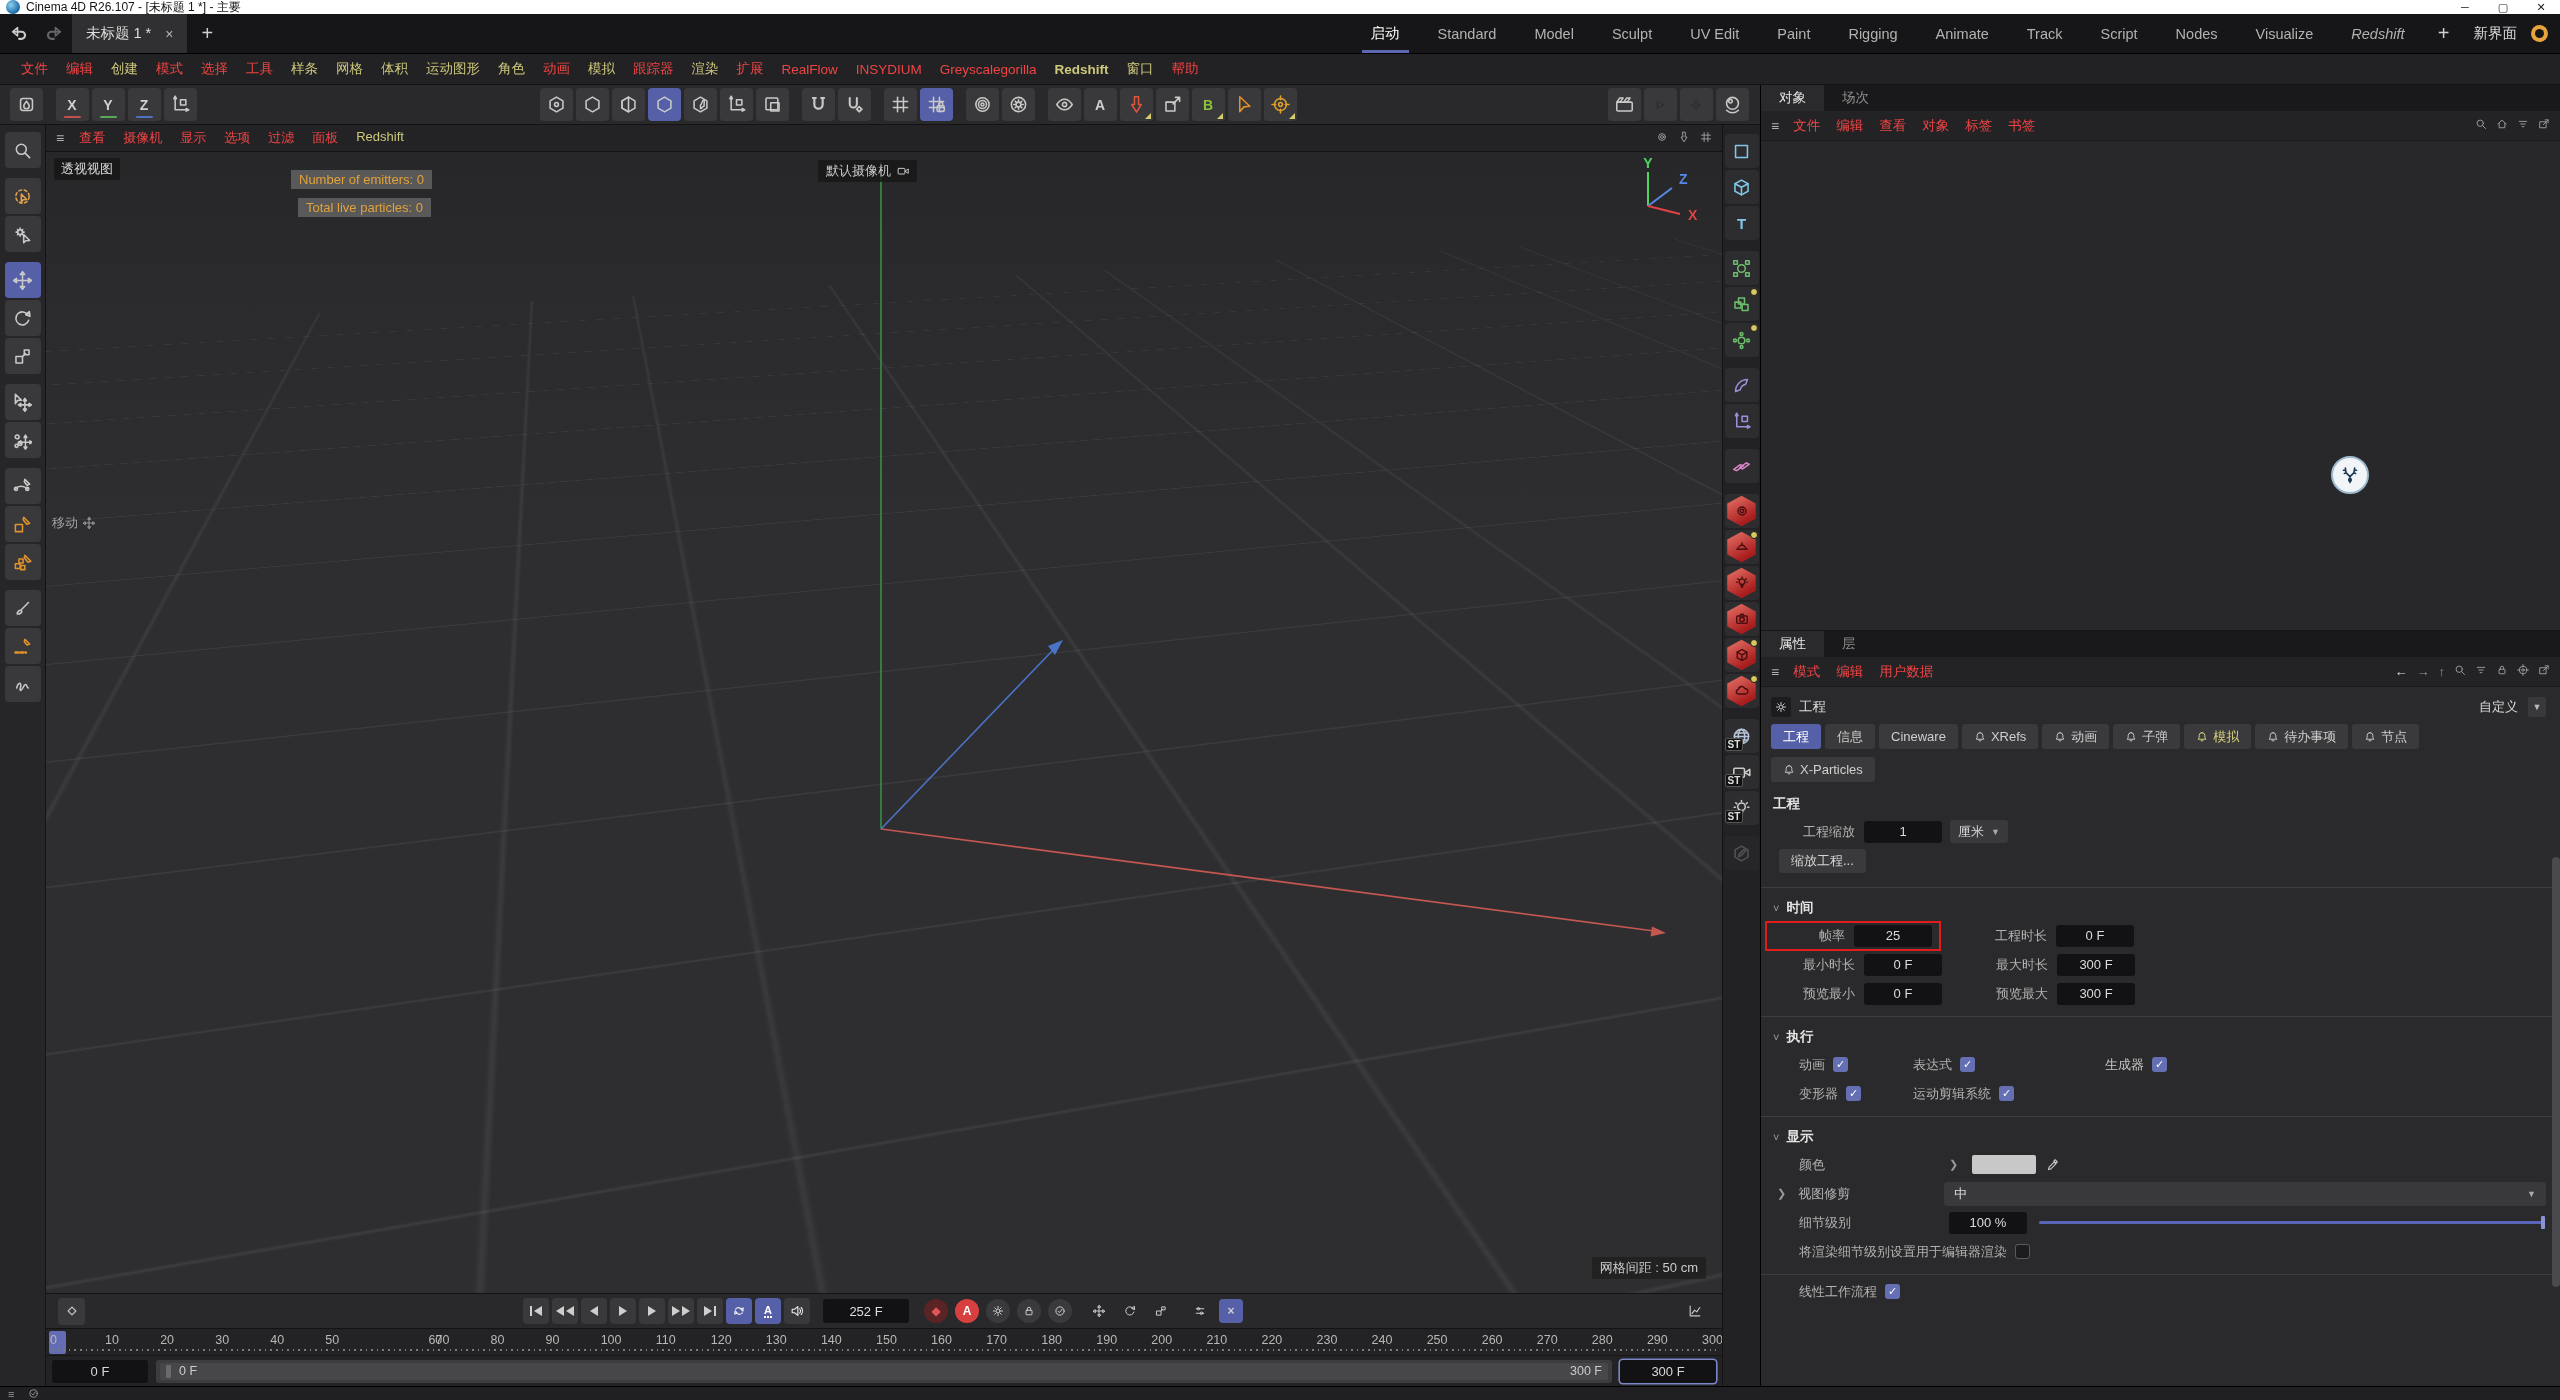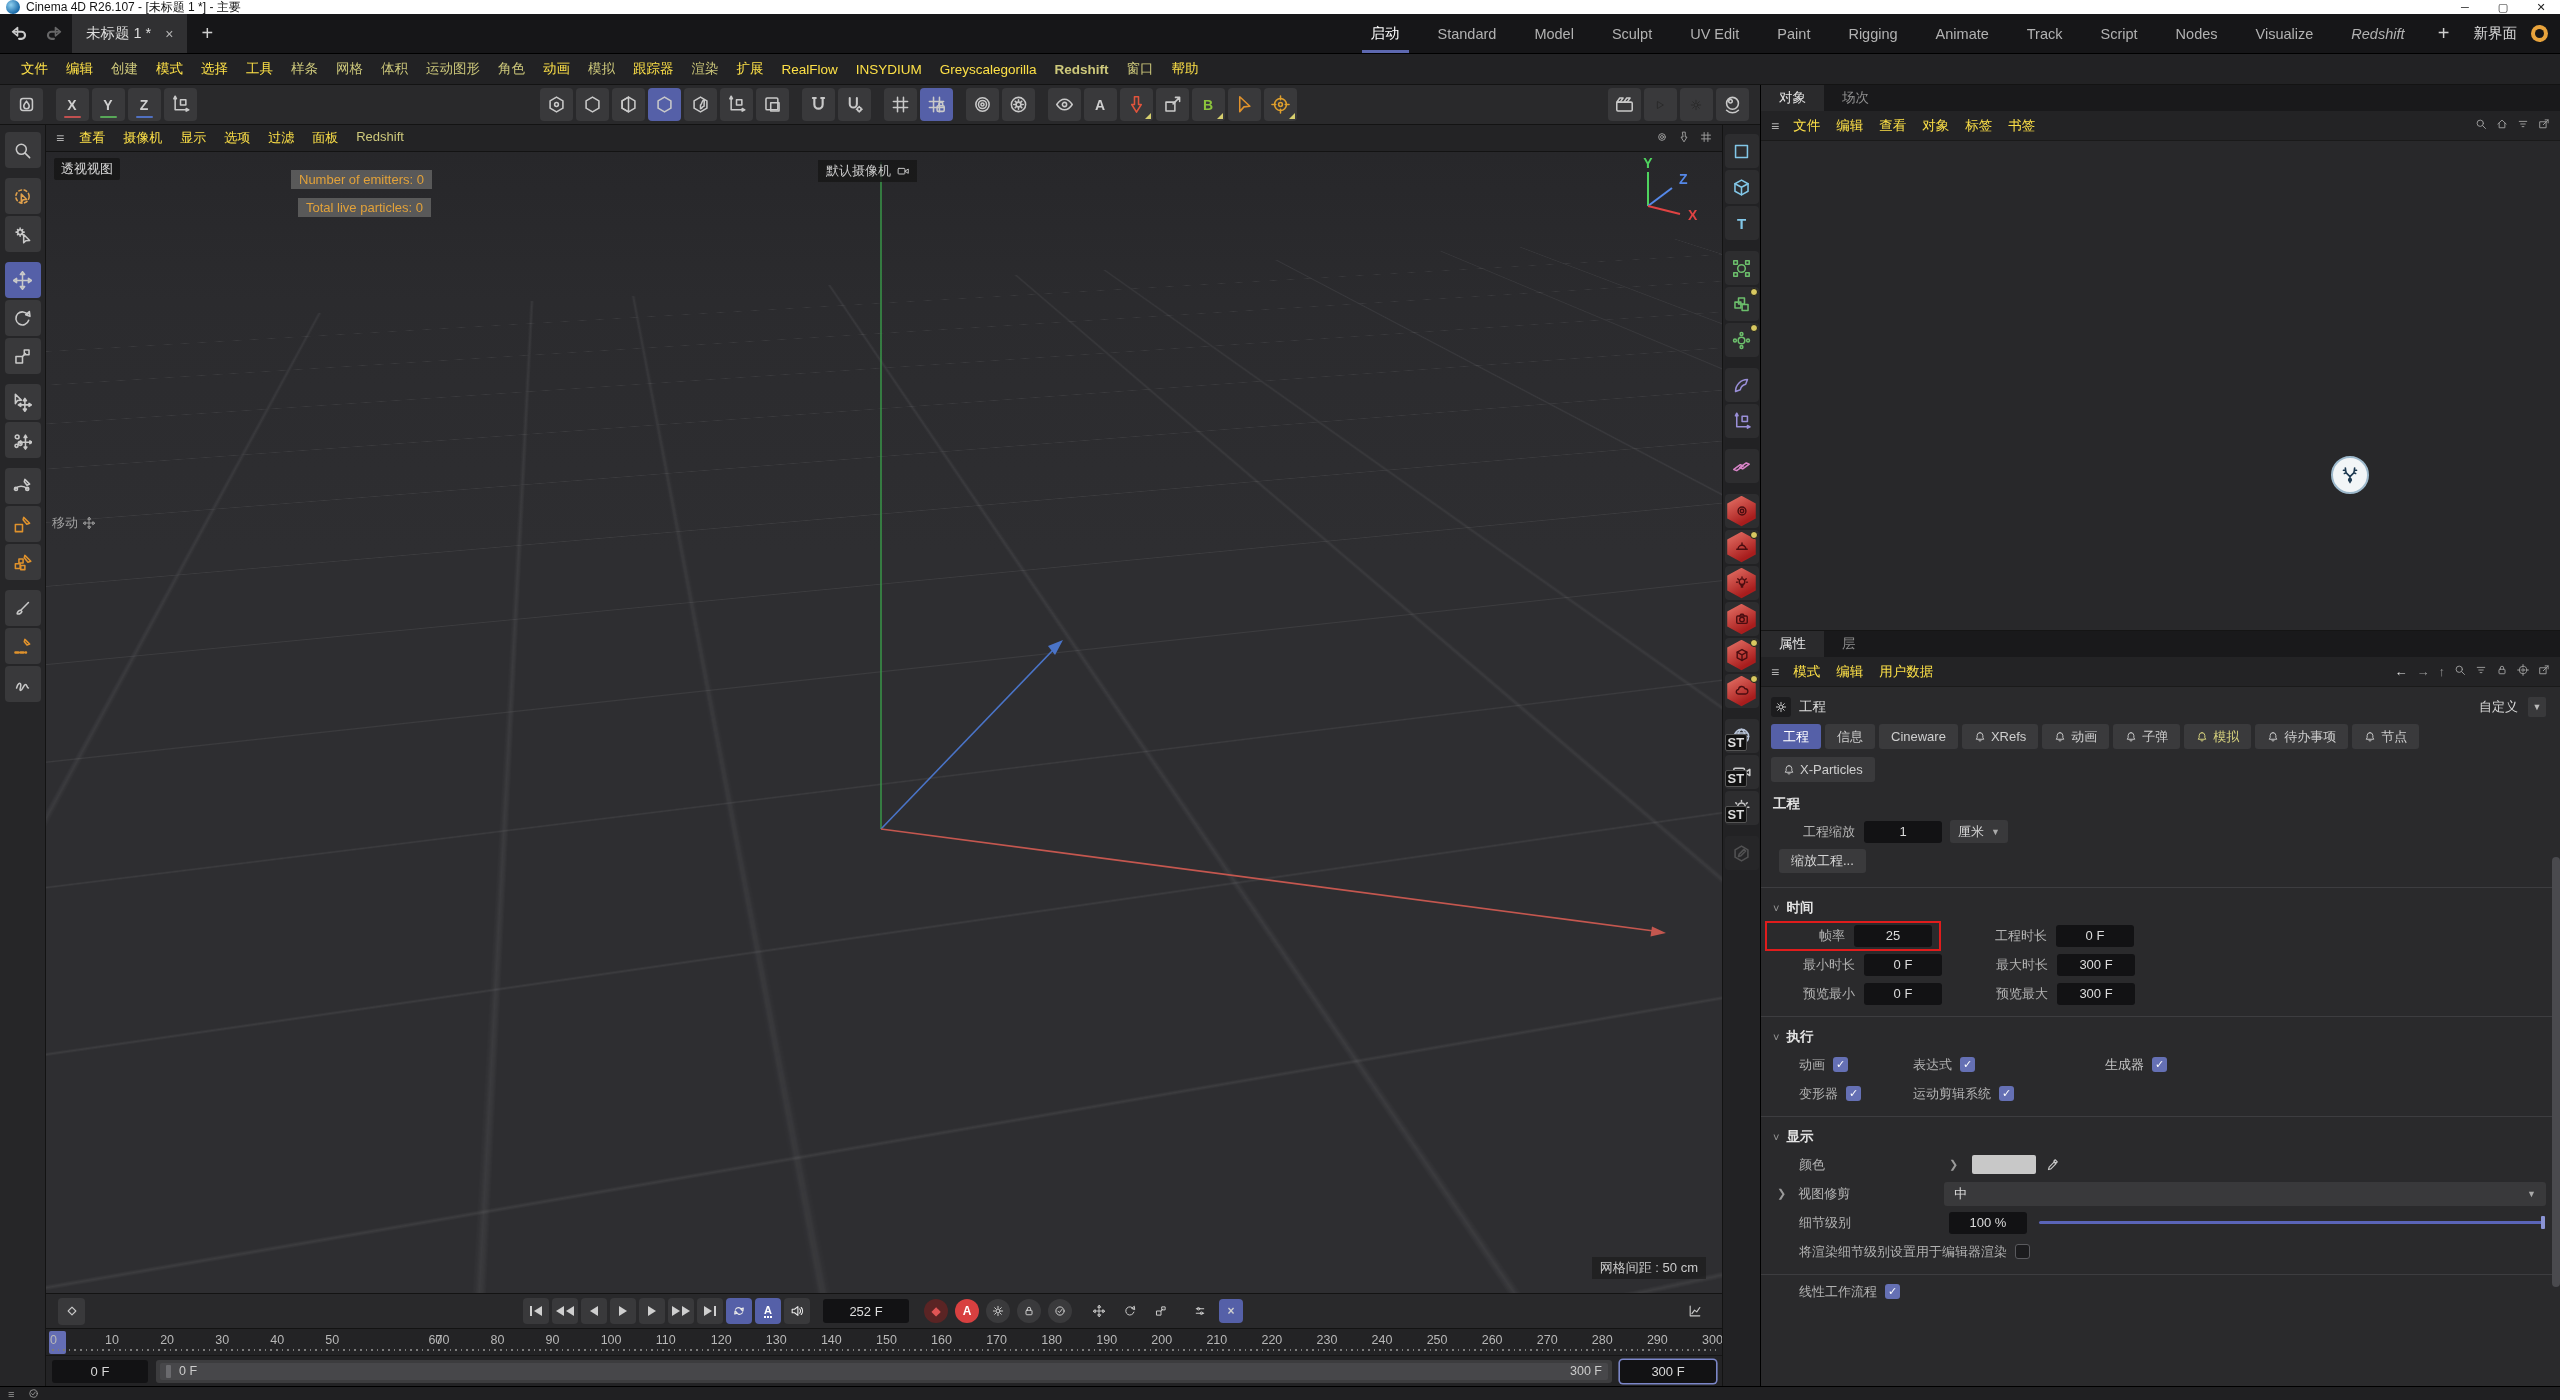--- a/index.html
+++ b/index.html
@@ -25,21 +25,21 @@
   .lt{padding:0 19px;display:flex;align-items:center;color:#b2b2b2;font-size:14.5px;position:relative;white-space:nowrap}
   .lt.active{color:#fff}
   .lt.active::after{content:"";position:absolute;left:10px;right:10px;bottom:0;height:3px;background:#5d68b0}
   .lt.it{font-style:italic}
   .newui{display:flex;align-items:center;color:#d8d8d8;font-size:14.5px;padding:0 10px;white-space:nowrap}
   .acct{width:17px;height:17px;border-radius:50%;background:#e8a33c;align-self:center;margin:0 12px 0 4px;position:relative}
   .acct::after{content:"";position:absolute;inset:4px;border-radius:50%;background:#161618}
 
   
   .menubar{height:31px;background:#222224;display:flex;align-items:center;padding-left:12px;flex:0 0 auto;border-bottom:1px solid #131313}
-  .mi{padding:0 9px;font-size:13.5px;color:#fde047;white-space:nowrap}
+  .mi{padding:0 9px;font-size:13.5px;color:#ef4444;white-space:nowrap}
   .mi.acc{color:#cdc87b}
   .mi.b{font-weight:bold}
 
   
   .lower{flex:1;display:flex;min-height:0}
   .leftside{width:1760px;display:flex;flex-direction:column;min-height:0}
 
   
   .toolbar{height:40px;background:#29292b;display:flex;align-items:center;padding:0 8px;border-bottom:1px solid #131313;flex:0 0 auto}
   .tbgroup{display:flex;align-items:center;margin-right:10px}
@@ -107,21 +107,21 @@
   .rangebar .grip{position:relative;width:5px;height:13px;background:#6a6a6e;border-radius:1px;margin-right:8px}
   .rangebar .end{margin-left:auto}
 
   
   .rstrip{width:38px;background:#222224;border-left:1px solid #131313;display:flex;flex-direction:column;align-items:center;padding-top:8px;overflow:hidden}
   .sbtn{width:34px;height:34px;margin:1px 0;border-radius:4px;background:#2d2d2f;display:flex;align-items:center;justify-content:center;position:relative;font-size:15px;font-weight:bold}
   .sbtn.gapb{margin-top:10px}
   .sbtn .hexbg{width:31px;height:31px;background:linear-gradient(150deg,#e8766a,#a81d1d 75%);clip-path:polygon(50% 1%,96% 26%,96% 74%,50% 99%,4% 74%,4% 26%);display:flex;align-items:center;justify-content:center}
   .sbtn .hexbg .ic{--c:#4a0d10;stroke-width:1.6}
   .sbtn .ydot{position:absolute;right:1px;top:1px;width:8px;height:8px;border-radius:50%;background:#d8c860;border:1px solid #1a1a1a}
-  .sbtn .stbadge{position:absolute;left:0;bottom:2px;background:#111;color:#ddd;font-size:13px;font-weight:bold;padding:0 2px;border-radius:2px;border:1px solid #555}
+  .sbtn .stbadge{position:absolute;left:0;bottom:2px;background:#111;color:#ddd;font-size:10px;font-weight:bold;padding:0 2px;border-radius:2px;border:1px solid #555}
   .sbtn.dim{opacity:.45}
 
   
   .rpanel{width:800px;background:#2a2a2c;display:flex;flex-direction:column;border-left:1px solid #000}
   .ptabs{height:26px;background:#19191b;display:flex;flex:0 0 auto}
   .ptab{padding:0 18px;display:flex;align-items:center;font-size:13.5px;color:#8f8f8f}
   .ptab.active{background:#2a2a2c;color:#e6e6e6}
   .pmenu{height:30px;background:#232325;display:flex;align-items:center;padding:0 10px;flex:0 0 auto;border-bottom:1px solid #1a1a1a}
   .pmenu .mi{font-size:13.5px;padding:0 8px}
   .pmenu .right{margin-left:auto;display:flex;gap:9px;align-items:center}

